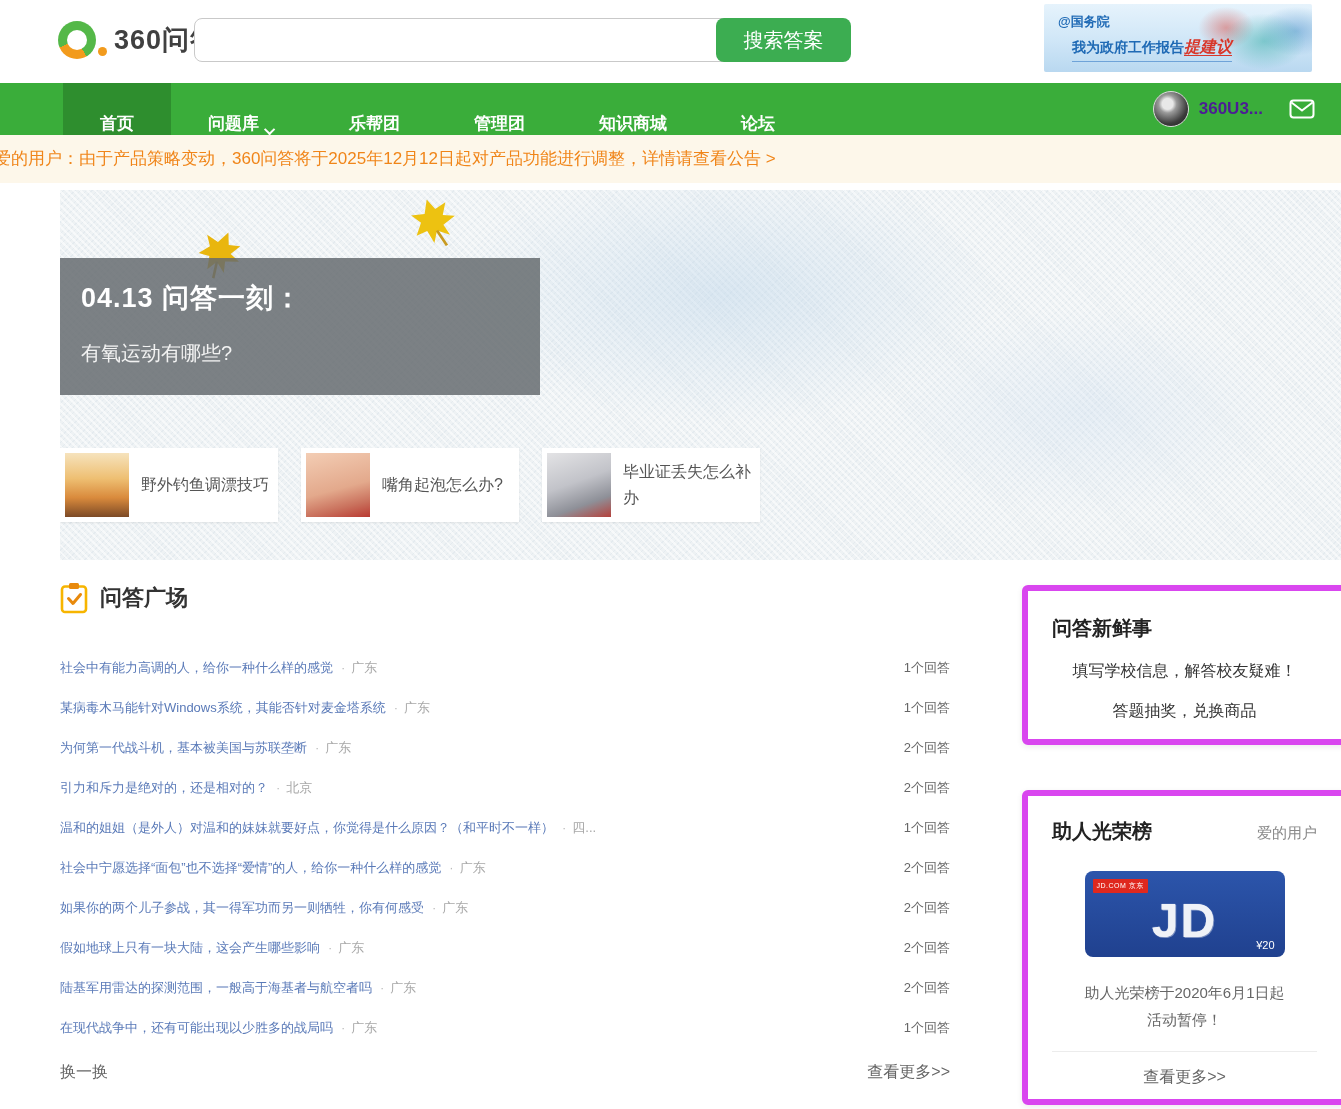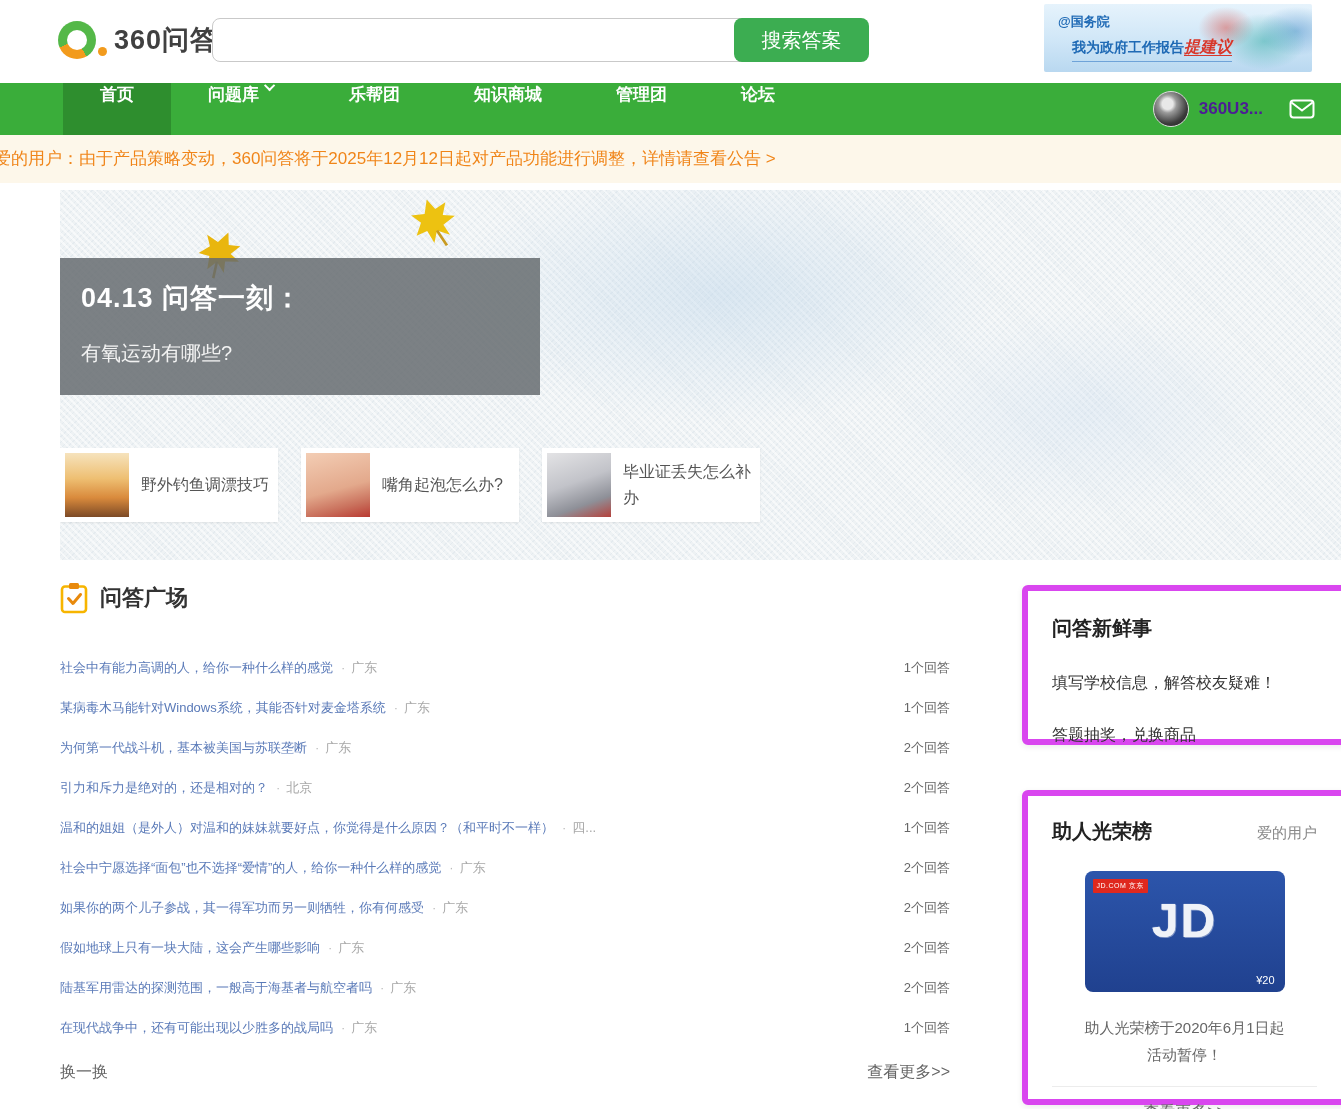--- a/index.html
+++ b/index.html
@@ -11,41 +11,41 @@
   
   .header { position:absolute; left:0; top:0; width:1341px; height:83px; background:#fff; }
   .logo { position:absolute; left:58px; top:21px; display:flex; align-items:center; }
   .logo-ring { width:38px; height:38px; border-radius:50%;
     background:conic-gradient(from 150deg,#f29b1d 0 27%,#54b848 27% 100%);
     position:relative; }
   .logo-ring::before { content:""; position:absolute; left:9px; top:9px; width:20px; height:20px;
     border-radius:50%; background:#fff; }
   .logo-dot { width:9px; height:9px; border-radius:50%; background:#f29b1d; margin:22px 0 0 2px; }
   .logo-text { font-size:27px; font-weight:bold; color:#404040; margin-left:7px; letter-spacing:1px; }
-  .search-wrap { position:absolute; left:212px; top:18px; width:657px; height:44px; }
+  .search-wrap { position:absolute; left:194px; top:18px; width:657px; height:44px; }
   .search-input { position:absolute; left:0; top:0; width:560px; height:44px;
     border:1px solid #c9c9c9; border-radius:8px; padding:0 14px; font-size:16px; outline:none; }
   .search-btn { position:absolute; left:522px; top:0; width:135px; height:44px;
     background:#3cad51; color:#fff; font-size:20px; border:none; border-radius:8px; cursor:pointer;
     font-family:inherit; }
   .ad-banner { position:absolute; right:29px; top:4px; width:268px; height:68px; border-radius:2px;
     background:
       radial-gradient(60px 40px at 82% 55%, rgba(60,175,170,.55), transparent 70%),
       radial-gradient(40px 30px at 68% 35%, rgba(215,60,50,.45), transparent 70%),
       radial-gradient(55px 35px at 94% 40%, rgba(70,140,200,.5), transparent 70%),
       linear-gradient(180deg,#e6f3fc 0%,#cfe6f7 55%,#b9d8f0 100%);
     overflow:hidden; padding:9px 0 0 14px; }
   .ad-line1 { color:#1f6ab5; font-weight:bold; font-size:13px; }
   .ad-line2 { color:#1f6ab5; font-weight:bold; font-size:14px; margin:6px 0 0 14px;
     border-bottom:1px solid #6fa3d8; display:inline-block; padding-bottom:3px; }
   .ad-line2 .em { color:#d8372a; font-style:italic; font-size:16px; border-bottom:1px solid #d8372a; }
   
   .nav { position:absolute; left:0; top:83px; width:1341px; height:52px; background:#3aad3a; }
   .nav-items { position:absolute; left:63px; top:0; height:52px; display:flex; }
-  .nav-item { height:52px; display:flex; align-items:flex-start; padding:0 37px; color:#fff;
+  .nav-item { height:52px; display:flex; align-items:flex-end; padding:0 37px; color:#fff;
     font-size:17px; font-weight:bold; cursor:pointer; }
   .nav-item.active { background:#2e8e2e; }
   .chev { width:8px; height:8px; border-left:2px solid #fff; border-bottom:2px solid #fff;
     transform:rotate(-45deg) translateY(-2px); margin-left:8px; }
   .nav-user { position:absolute; right:26px; top:0; height:52px; display:flex; align-items:center; }
   .avatar { width:36px; height:36px; border-radius:50%;
     background:radial-gradient(circle at 40% 35%, #e8e8e8 0 18%, #9a9a9a 30%, #3c3c3c 65%, #181818 100%);
     border:1px solid #dcdcdc; }
   .user-name { color:#4c1d95; font-size:17px; font-weight:bold; margin:0 26px 0 10px; }
   
@@ -87,24 +87,24 @@
   .qloc { color:#a8a8a8; }
   .qcount { color:#666; flex:none; margin-left:20px; }
   .list-footer { display:flex; justify-content:space-between; margin-top:14px; font-size:16px; color:#666; }
   .refresh-link, .more-link { cursor:pointer; color:#666; }
   
   .side-box { position:absolute; left:1022px; width:325px; background:#fff;
     border:6px solid #d946ef; border-radius:6px; box-shadow:0 2px 6px rgba(0,0,0,.08); }
   .box-news { top:585px; height:160px; padding:24px; }
   .box-honor { top:790px; height:315px; padding:22px 24px; }
   .side-title { font-size:20px; font-weight:bold; color:#222; }
-  .news-item { font-size:16px; color:#333; margin-top:31px; }
+  .news-item { font-size:16px; color:#333; margin-top:19px;text-align:center; }
   .honor-head { display:flex; justify-content:space-between; align-items:baseline; }
   .honor-status { font-size:15px; color:#888; }
-  .jd-card { width:200px; height:121px; background:linear-gradient(180deg,#2c55ab,#20418f);
+  .jd-card { width:200px; height:86px; background:linear-gradient(180deg,#2c55ab,#20418f);
     border-radius:8px; margin:26px auto 4px; position:relative; overflow:hidden; }
   .jd-brand { position:absolute; left:8px; top:8px; background:#df281e; color:#fff;
     font-size:7px; padding:2px 4px; border-radius:1px; letter-spacing:.5px; }
   .jd-big { position:absolute; left:0; right:0; top:22px; text-align:center; color:#fff;
     font-size:48px; font-weight:bold; letter-spacing:2px;
     text-shadow:0 0 1px #fff, 1px 1px 0 rgba(255,255,255,.4); opacity:.93; }
   .jd-price { position:absolute; right:10px; bottom:6px; color:#fff; font-size:11px; }
   .honor-note { text-align:center; color:#666; font-size:15px; line-height:27px; margin-top:22px; }
   .honor-divider { border-top:1px solid #ececec; margin-top:18px; }
   .honor-more { text-align:center; color:#666; font-size:16px; padding-top:15px; cursor:pointer; }
@@ -134,24 +134,24 @@
         <span>首页</span>
       </div>
       <div class="nav-item">
         <span>问题库</span>
         <span class="chev"></span>
       </div>
       <div class="nav-item">
         <span>乐帮团</span>
       </div>
       <div class="nav-item">
+        <span>管理团</span>
+      </div>
+      <div class="nav-item">
         <span>知识商城</span>
-      </div>
-      <div class="nav-item">
-        <span>管理团</span>
       </div>
       <div class="nav-item">
         <span>论坛</span>
       </div>
     </div>
   <div class="nav-user">
     <div class="avatar"></div>
     <div class="user-name">360U3...</div>
     <svg width="26" height="20" viewBox="0 0 26 20">
       <rect x="1.5" y="1.5" width="23" height="17" rx="3" fill="none" stroke="#fff" stroke-width="2"></rect>

